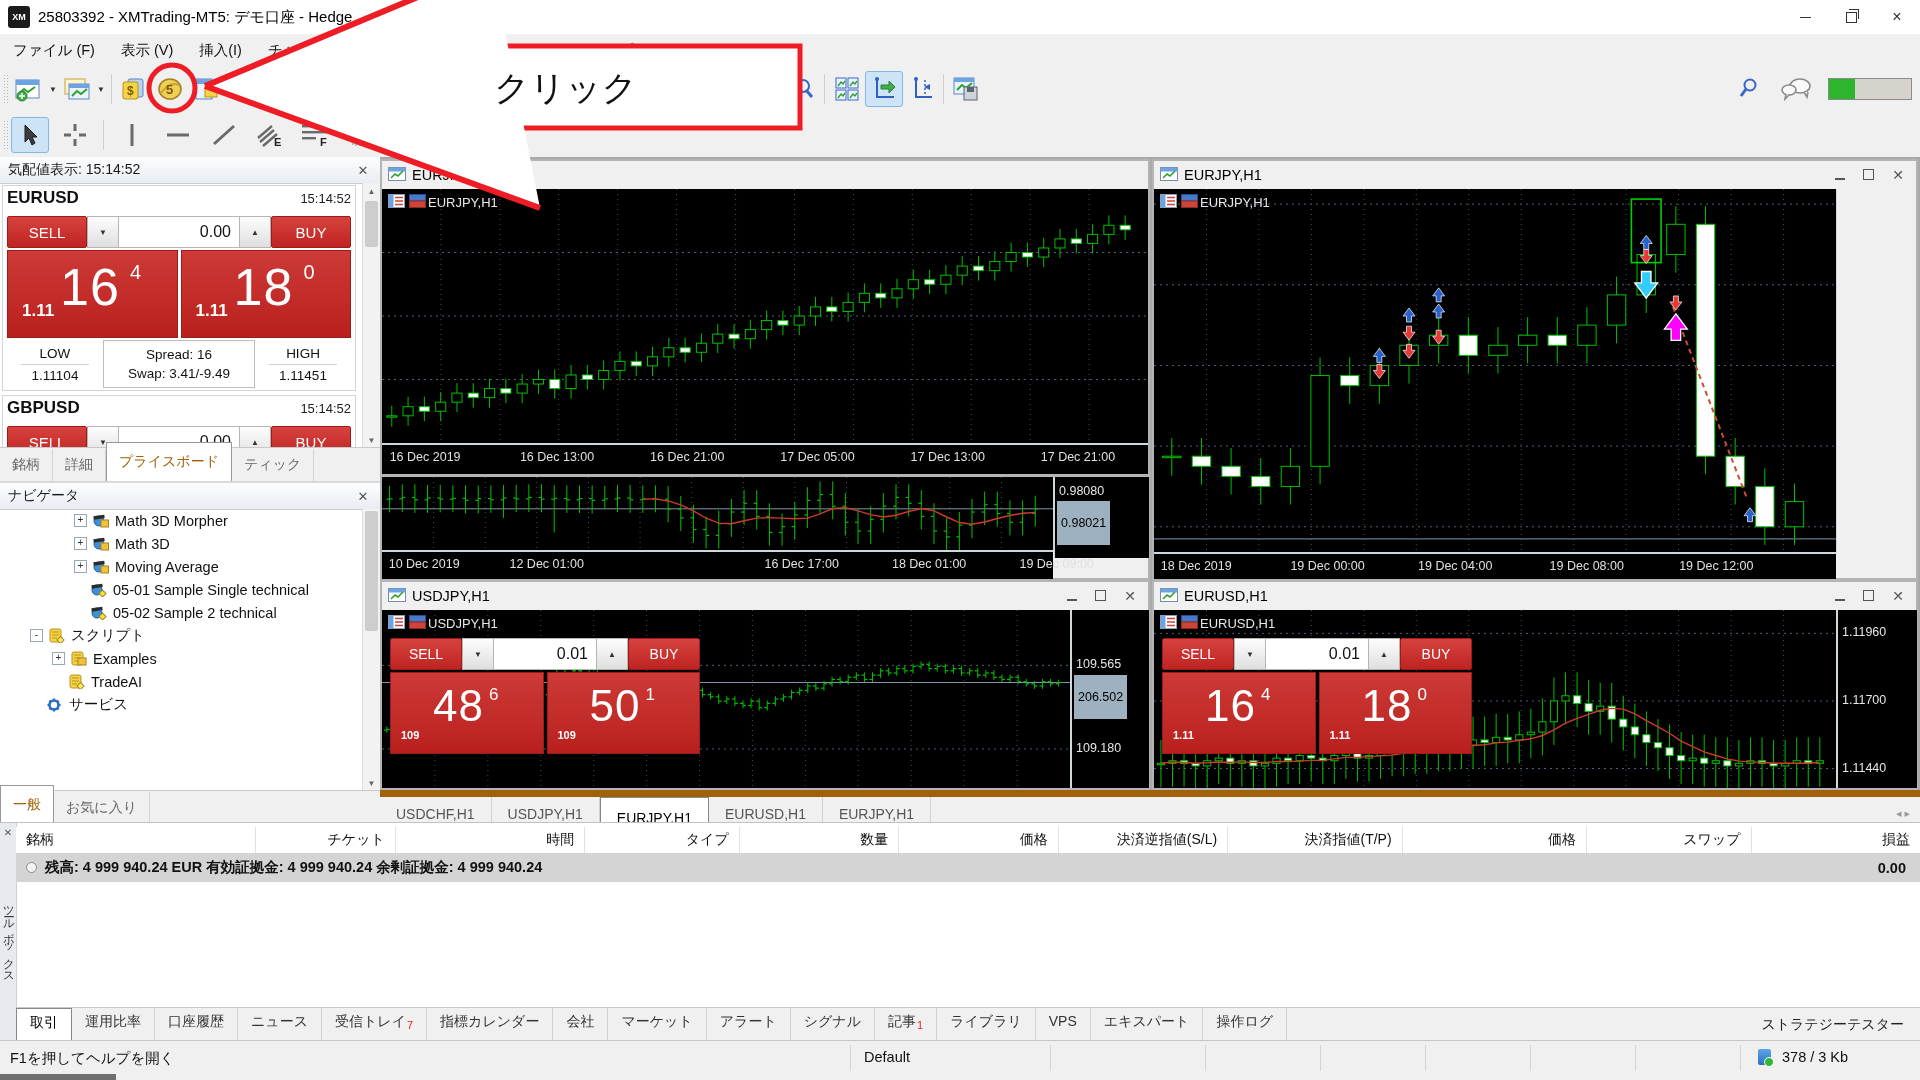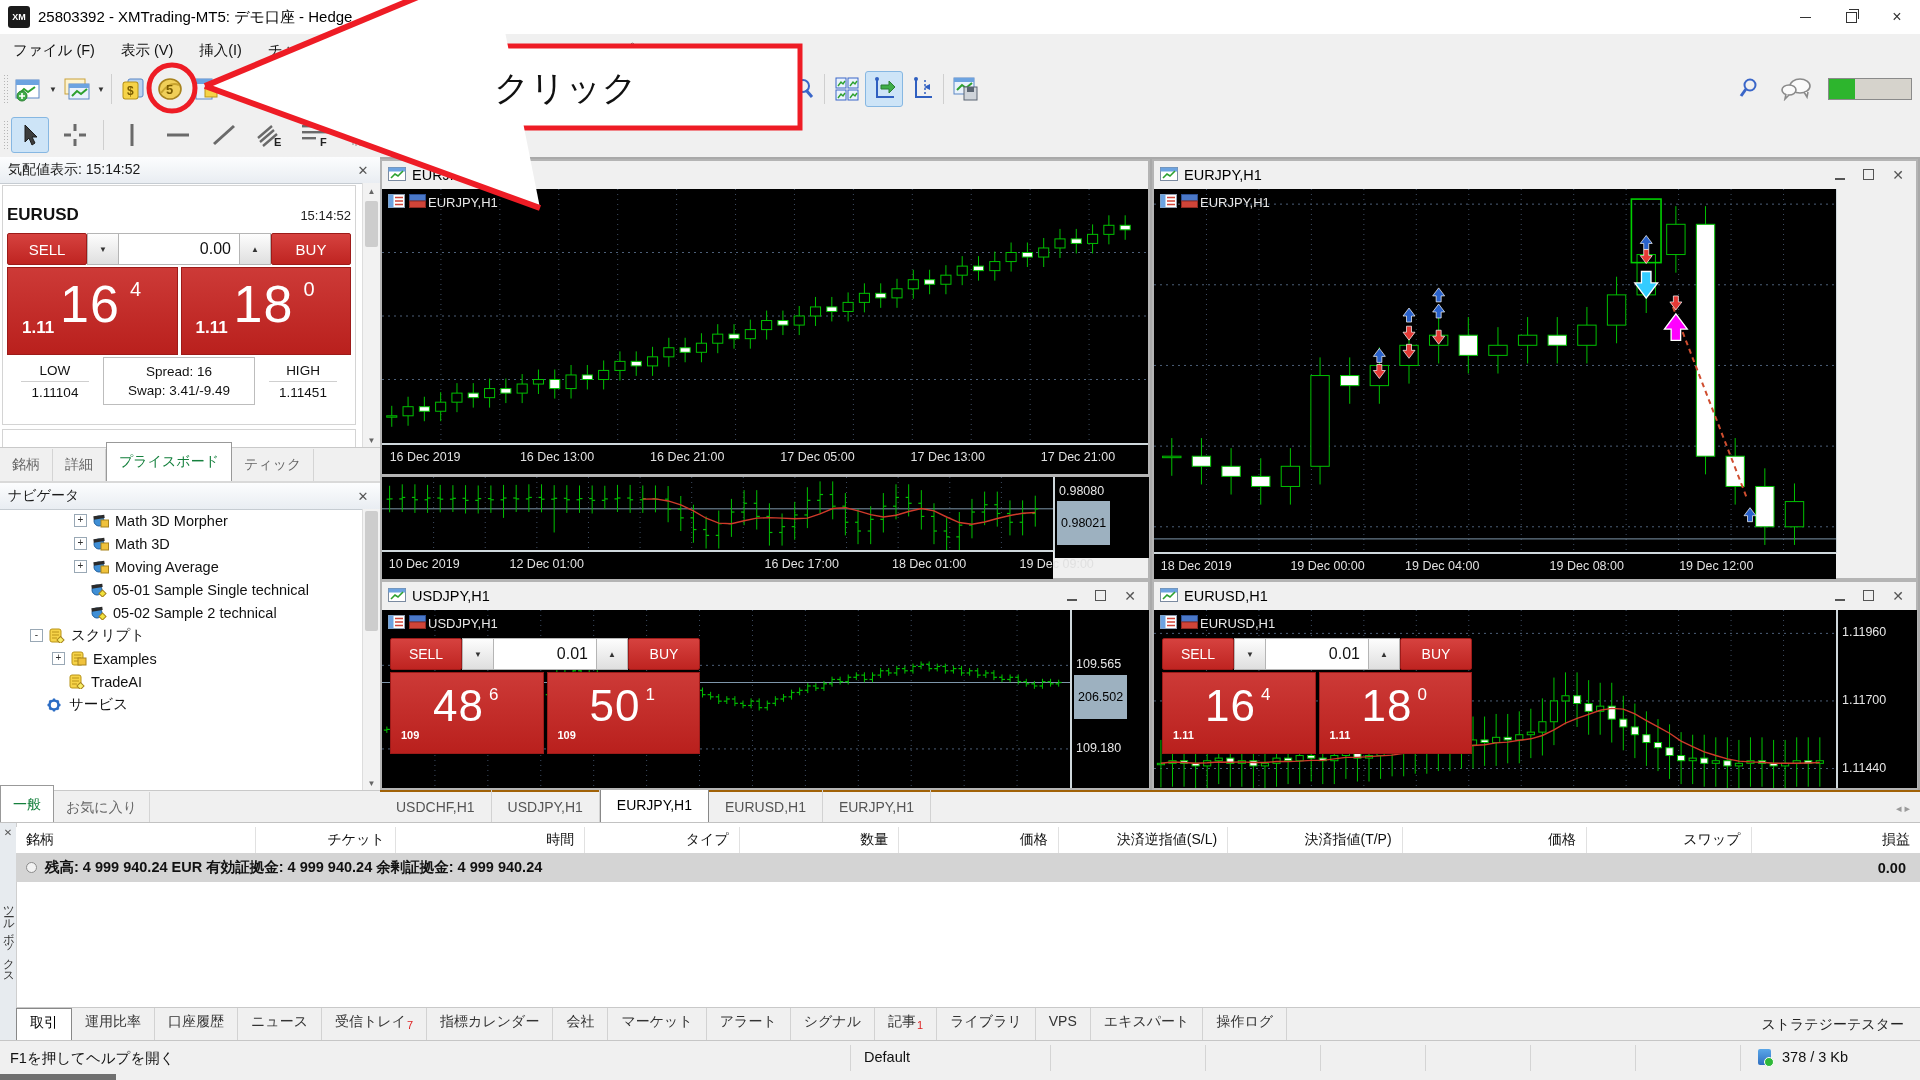--- a/index.html
+++ b/index.html
@@ -28,21 +28,21 @@
   .grip{width:5px;height:30px;margin:0 3px;background-image:radial-gradient(#b5b5b5 1px,transparent 1px);background-size:3px 3px}
   .ticon.active{background:#cde4f7;border:1px solid #86b7e2}
   #tb-right{margin-left:auto;display:flex;align-items:center;margin-right:8px}
   #conn-bar{width:82px;height:20px;border:1px solid #8a8a8a;background:#d6d3cc;margin-left:14px;display:flex}
   #conn-bar .fill{height:100%}
   
   .panel-header{height:26px;background:linear-gradient(#fcfdfe,#e9edf2);border-bottom:1px solid #c6ccd2;display:flex;align-items:center;padding:0 8px;font-size:14px;color:#1a1a1a}
   .panel-close{margin-left:auto;color:#555;font-size:13px;width:18px;text-align:center}
   #market-watch{left:0;top:157px;width:380px;height:324px;background:#fff;border-right:1px solid #c9c9c9;overflow:hidden}
   #mw-body{position:absolute;left:0;top:26px;width:358px;bottom:33px;overflow:hidden}
-  .sym-block{border:1px solid #d4d4d4;margin:2px 2px 4px 2px;padding:19px 4px;background:#fff}
+  .sym-block{border:1px solid #d4d4d4;margin:2px 2px 4px 2px;padding:2px 4px;background:#fff}
   .sym-row1{display:flex;align-items:baseline;height:26px}
   .sym-name{font-weight:bold;font-size:17px}
   .sym-time{margin-left:auto;font-size:13px;color:#222}
   .trade-row{display:flex;height:32px;margin:2px 0}
   .btn-red{background:linear-gradient(#d6423f,#bf2421);color:#fff;border:1px solid #9d1b19;border-radius:2px;display:flex;align-items:center;justify-content:center;font-size:15px}
   .sellbuy{width:78px}
   .spin{width:30px;background:linear-gradient(#fdfdfd,#dfdfdf);border:1px solid #b5b5b5;display:flex;align-items:center;justify-content:center;font-size:8px;color:#333}
   .lot-input{flex:1;border:1px solid #b5b5b5;border-left:none;border-right:none;background:#fff;display:flex;align-items:center;justify-content:flex-end;padding-right:8px;font-size:16px}
   .price-panels{display:flex;height:88px;gap:3px;margin:2px 0}
   .pp{flex:1;background:linear-gradient(#cd3a37,#b9201d);border:1px solid #9d1b19;color:#fff;position:relative}
@@ -51,21 +51,21 @@
   .pp .sup{position:absolute;font-size:20px;top:10px;left:122px}
   .stats-row{display:flex;height:48px;margin-top:2px;align-items:stretch}
   .stat-col{width:96px;display:flex;flex-direction:column;align-items:center;justify-content:center;font-size:13.5px}
   .stat-col .lab{border-bottom:1px solid #cfcfcf;width:70%;text-align:center;padding-bottom:3px;margin-bottom:3px}
   .spread-box{flex:1;border:1px solid #bdbdbd;display:flex;flex-direction:column;align-items:center;justify-content:center;font-size:13.5px;gap:4px}
   .vscroll{position:absolute;right:0;width:17px;background:#f2f2f2;border-left:1px solid #ddd}
   .vscroll .arr{position:absolute;left:0;width:17px;height:16px;font-size:8px;color:#666;display:flex;align-items:center;justify-content:center}
   .vscroll .thumb{position:absolute;left:2px;width:13px;background:#cdcdcd;border-radius:2px}
   .panel-tabs{position:absolute;left:0;bottom:0;width:100%;height:33px;background:#f0f0f0;border-top:1px solid #c9c9c9;display:flex;align-items:flex-end}
   .ptab{padding:4px 12px;font-size:14px;color:#666;border-right:1px solid #d4d4d4;height:24px;display:flex;align-items:center}
-  .ptab.active{background:#fff;border:1px solid #999;border-bottom:none;color:#15803d;height:30px;margin-top:-4px}
+  .ptab.active{background:#fff;border:1px solid #999;border-bottom:none;color:#a16207;height:30px;margin-top:-4px}
   #navigator{left:0;top:481px;width:380px;height:341px;background:#fff;border-right:1px solid #c9c9c9;border-top:2px solid #d9d9d9;overflow:hidden}
   #nav-body{position:absolute;left:0;top:26px;width:358px;bottom:33px;overflow:hidden}
   .nav-row{display:flex;align-items:center;height:23px;font-size:14.5px;white-space:nowrap}
   .expander{width:11px;height:11px;border:1px solid #99a8b5;background:#fff;font-size:10px;line-height:9px;text-align:center;color:#333;margin-right:5px;flex:none}
   .nicon{width:17px;height:15px;position:relative;margin-right:6px;flex:none}
   
   #mdi{left:380px;top:157px;width:1540px;height:633px;background:#a9a9a9}
   .cwin{position:absolute;background:#f0f0f0;border:2px solid #b4b4b4;box-sizing:border-box}
   .cwin-header{height:28px;display:flex;align-items:center;padding:0 6px;background:#f0f0f0}
   .cwin-title{font-size:14.5px;margin-left:6px;color:#000}
@@ -79,21 +79,21 @@
   .xlab{position:absolute;top:5px;color:#e0e0e0;font-size:12.5px;white-space:nowrap}
   .plot-label{position:absolute;left:46px;top:6px;color:#e8e8e8;font-size:13px}
   .dicon{position:absolute;top:5px;width:17px;height:14px}
   .tpanel{position:absolute;left:8px;top:26px;width:310px}
   .tpanel .trade-row{height:32px}
   .tpanel .sellbuy{width:70px;font-size:14px}
   .tpanel .price-panels{height:82px}
   .tpanel .pp .base{left:10px;bottom:12px;font-size:11px}
   .tpanel .pp .big{left:42px;top:8px;font-size:44px}
   .tpanel .pp .sup{left:98px;top:12px;font-size:17px}
-  #chart-tabs{left:380px;top:790px;width:1540px;height:32px;background:#f0f0f0;border-top:2px solid #a16207;display:flex;align-items:flex-end}
+  #chart-tabs{left:380px;top:790px;width:1540px;height:32px;background:#f0f0f0;border-top:7px solid #a16207;display:flex;align-items:flex-start}
   .ctab{padding:5px 16px;font-size:14px;color:#555;border-right:1px solid #d2d2d2;height:24px;display:flex;align-items:center}
   .ctab.active{background:#fff;border:1px solid #888;border-bottom:none;color:#000;height:29px}
   #ctab-arrows{margin-left:auto;margin-right:10px;color:#9a9a9a;font-size:11px;align-self:center}
   
   #toolbox{left:0;top:822px;width:1920px;height:218px;background:#fff;border-top:1px solid #c2c2c2}
   #tb-strip{position:absolute;left:0;top:0;width:16px;height:218px;background:#e7ebef;border-right:1px solid #cfcfcf}
   #tb-strip .x{font-size:10px;color:#555;text-align:center;margin-top:4px}
   #tb-strip .vt{writing-mode:vertical-rl;font-size:11.5px;color:#333;margin-top:60px;margin-left:1px}
   #tbx-header{position:absolute;left:16px;top:4px;right:0;height:26px;display:flex;border-bottom:1px solid #d6d6d6;background:#fff}
   .tbx-col{display:flex;align-items:center;justify-content:flex-end;padding:0 10px;font-size:14px;border-left:1px solid #e1e1e1;box-sizing:border-box}
@@ -1027,21 +1027,21 @@
         <svg width="17" height="14">
           <rect x="0.5" y="0.5" width="16" height="6.5" fill="#4a78c8" stroke="#2c4f92"></rect>
           <rect x="0.5" y="7" width="16" height="6.5" fill="#cf4438" stroke="#8e2a22"></rect>
         </svg>
       </span>
       <span class="plot-label">EURJPY,H1</span>
     </div>
     <div class="xaxis" style="left: 0px; top: 392px; width: 682px; height: 25px;">
       <div class="xlab" style="left: 6.82px;">18 Dec 2019</div>
       <div class="xlab" style="left: 136.4px;">19 Dec 00:00</div>
-      <div class="xlab" style="left: 251px;">19 Dec 04:00</div>
+      <div class="xlab" style="left: 264px;">19 Dec 04:00</div>
       <div class="xlab" style="left: 395.56px;">19 Dec 08:00</div>
       <div class="xlab" style="left: 525.14px;">19 Dec 12:00</div>
     </div>
   </div>
 <div class="cwin" style="left: 380px; top: 580px; width: 770px; height: 210px;">
     <div class="cwin-header">
       <span><svg width="18" height="14">
           <rect x="0.5" y="0.5" width="17" height="13" fill="#fff" stroke="#7a8aa0"></rect>
           <rect x="0.5" y="0.5" width="17" height="4" fill="#6da3e0"></rect>
           <polyline points="3,11 7,7 10,9 15,4" fill="none" stroke="#2da12f" stroke-width="1.6"></polyline>

